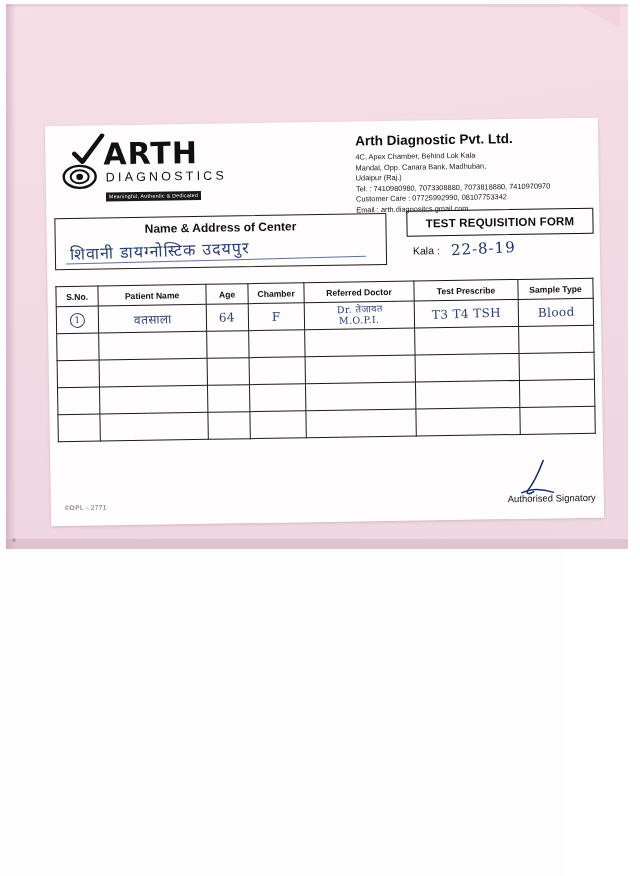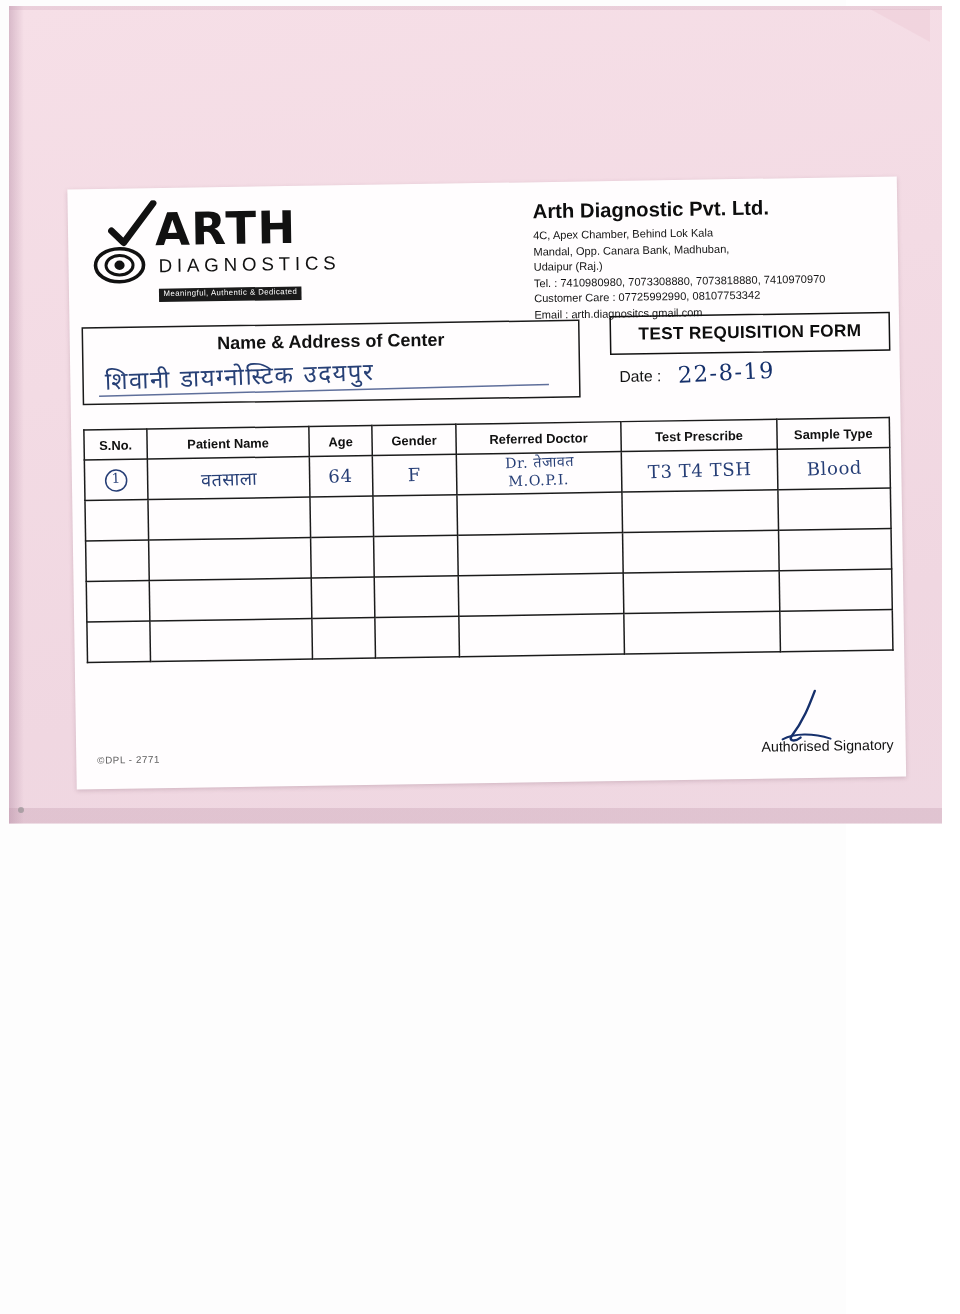--- a/index.html
+++ b/index.html
@@ -353,41 +353,41 @@
         <div id="center-box-title">Name &amp; Address of Center</div>
         <div id="center-underline"></div>
         <div id="center-handwriting">शिवानी  डायग्नोस्टिक  उदयपुर</div>
       </div>
 
       <div id="trf-box">
         <span id="trf-label">TEST REQUISITION FORM</span>
       </div>
 
       <div id="date-row">
-        <span>Date :</span>
+        <span>Kala :</span>
         <span id="date-value">22-8-19</span>
       </div>
     </div>
 
     <table id="req-table">
       <colgroup>
         <col style="width:42px">
         <col style="width:108px">
         <col style="width:42px">
         <col style="width:56px">
         <col style="width:110px">
         <col style="width:104px">
         <col style="width:75px">
       </colgroup>
       <thead>
         <tr>
           <th>S.No.</th>
           <th>Patient Name</th>
           <th>Age</th>
-          <th>Gender</th>
+          <th>Chamber</th>
           <th>Referred Doctor</th>
           <th>Test Prescribe</th>
           <th>Sample Type</th>
         </tr>
       </thead>
       <tbody>
         <tr>
           <td><span class="hw circle">1</span></td>
           <td><span class="hw">वतसाला</span></td>
           <td><span class="hw">64</span></td>

